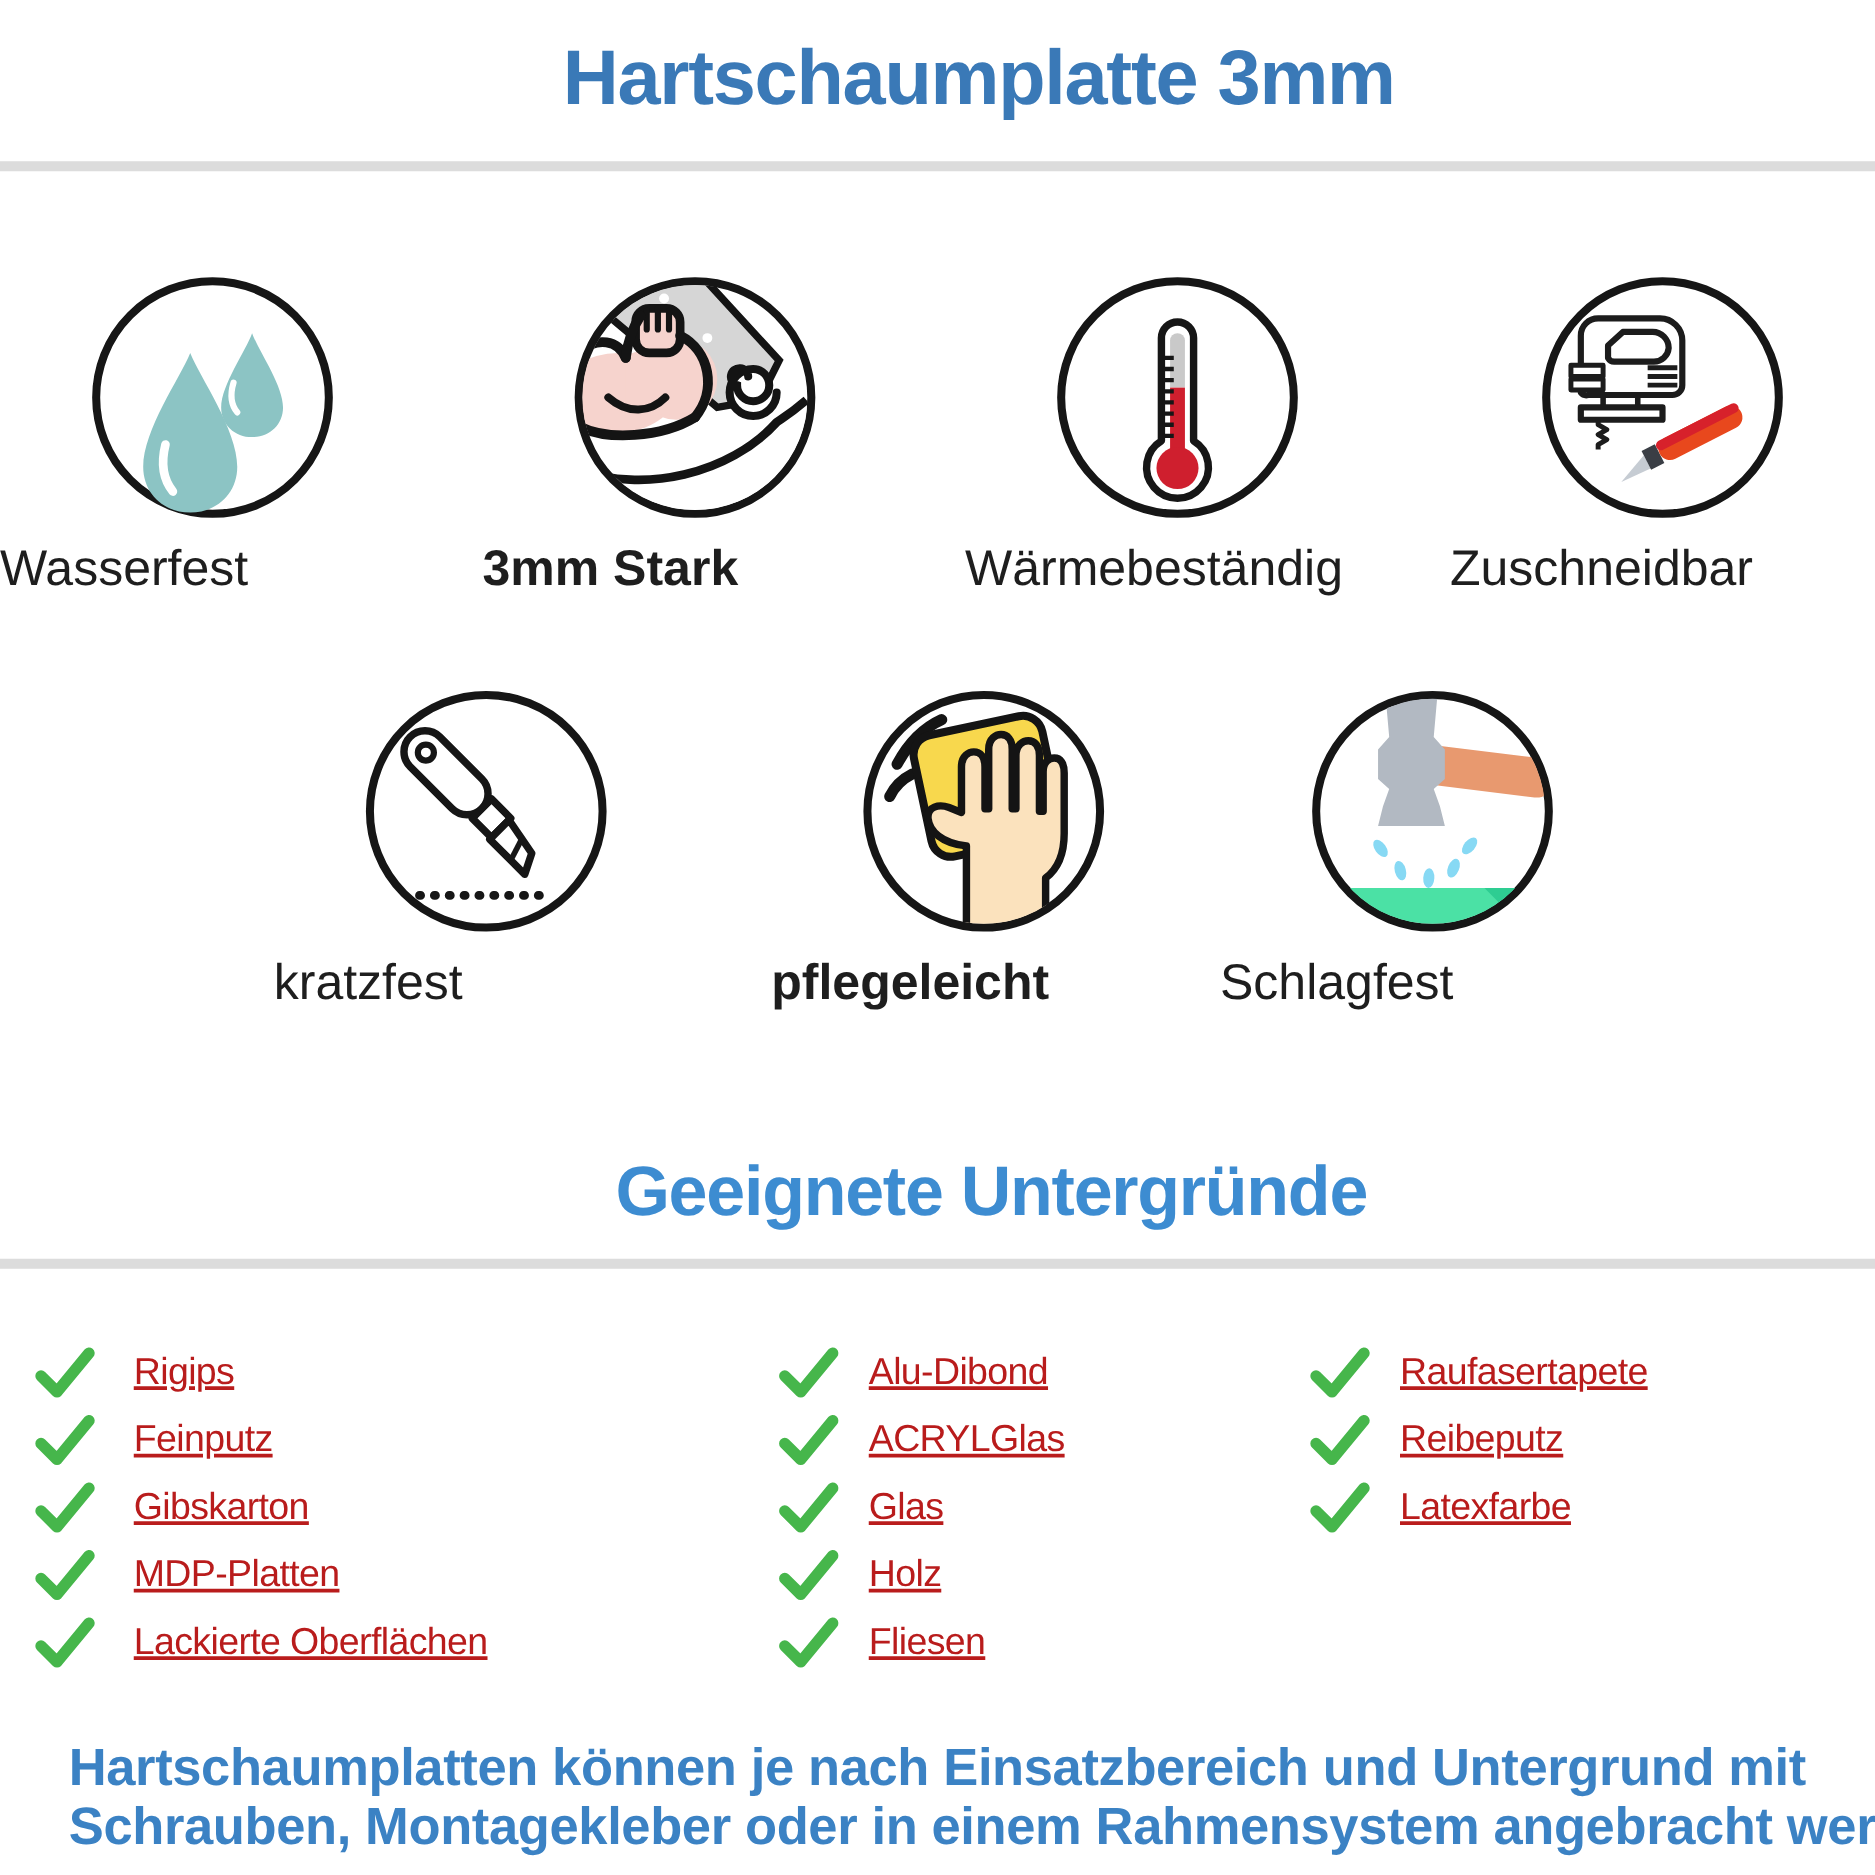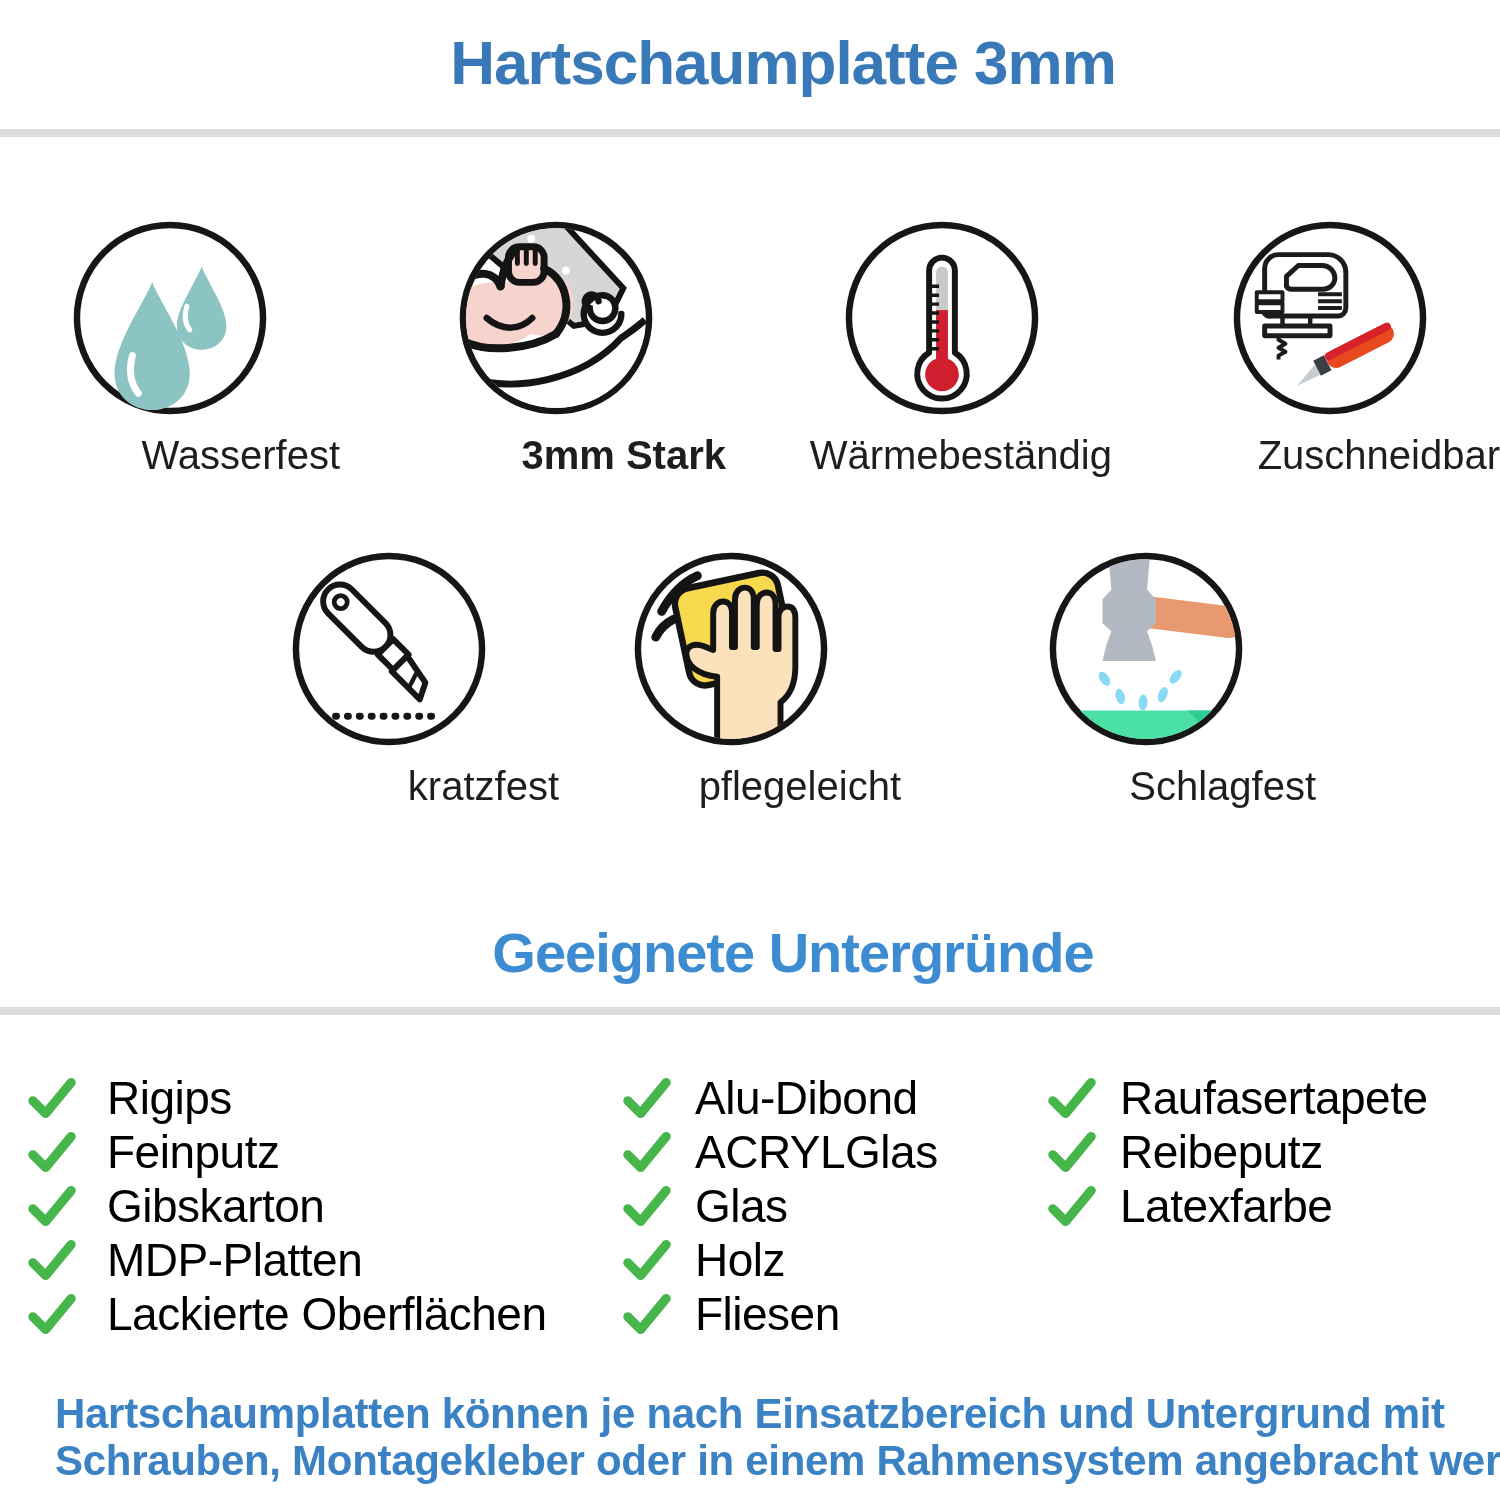--- a/index.html
+++ b/index.html
@@ -5,27 +5,27 @@
   html,body{margin:0;padding:0;background:#fff;}
   #canvas{position:relative;width:1500px;height:1500px;background:#fff;overflow:hidden;
           font-family:"Liberation Sans","DejaVu Sans",sans-serif;}
   .title{position:absolute;left:0;width:100%;text-align:center;font-weight:600;
          letter-spacing:-1px;line-height:66px;font-size:62px;}
   .title1{top:30px;color:#3a79b7;padding-left:33px;}
   .title2{top:920px;color:#3d8cd1;font-size:56px;margin-left:43px;}
   .divider{position:absolute;left:0;right:0;height:8px;background:#dcdcdc;}
   .divider1{top:129px;}
   .divider2{top:1007px;}
-  .feature{position:absolute;width:340px;text-align:right;}
+  .feature{position:absolute;width:340px;text-align:left;}
   .feature svg{display:block;margin:0 auto;}
   .feature-label{display:block;margin-top:16px;font-size:40px;color:#1e1e1e;letter-spacing:0;}
   .sub-col{position:absolute;top:1071px;}
   .sub-item{display:flex;align-items:center;height:54px;}
   .sub-item .check{flex:0 0 auto;}
-  .sub-label{margin-left:24px;font-size:46px;color:#000000;letter-spacing:-0.5px;white-space:nowrap;}
+  .sub-label{margin-left:24px;font-size:30px;color:#b91c1c;letter-spacing:-0.5px;white-space:nowrap;text-decoration:underline;}
   .col1{left:28px;} .col1 .sub-label{margin-left:31px;}
   .col2{left:623px;} .col3{left:1048px;}
   .footer{position:absolute;left:55px;top:1390px;color:#3b82c4;font-size:42px;
           font-weight:600;line-height:47px;letter-spacing:-0.3px;white-space:nowrap;}
 </style>
 </head>
 <body>
 
 <div id="canvas">
 
@@ -119,21 +119,21 @@
         <circle cx="32" cy="101" r="6.5" stroke-width="5"></circle>
         <rect x="96" y="90" width="22" height="22" stroke-width="6"></rect>
         <polygon points="118,92 150,98 158,114 118,114" stroke-width="6"></polygon>
         <path d="M136,95 L142,114" stroke-width="4.5" fill="none"></path>
       </g>
       <path d="M46,168 H154" stroke="#161616" stroke-width="7" stroke-linecap="round" stroke-dasharray="1 11" fill="none"></path>
     </svg>
     <span class="feature-label">kratzfest</span>
   </div>
 
-  <div class="feature" style="left:561px;top:550px;">
+  <div class="feature" style="left:617px;top:550px;font-weight:bold;">
     <svg width="198" height="198" viewBox="0 0 200 200">
       <defs>
           <clipPath id="clip-hand">
             <circle cx="100" cy="100" r="91"></circle>
           </clipPath>
         </defs>
       <circle cx="100" cy="100" r="94" fill="#fff" stroke="#161616" stroke-width="6.5"></circle>
       <g clip-path="url(#clip-hand)">
         <path d="M30,62 Q44,36 66,26" stroke="#141414" stroke-width="9" fill="none" stroke-linecap="round"></path>
         <path d="M24,88 Q30,76 42,70" stroke="#141414" stroke-width="9" fill="none" stroke-linecap="round"></path>

